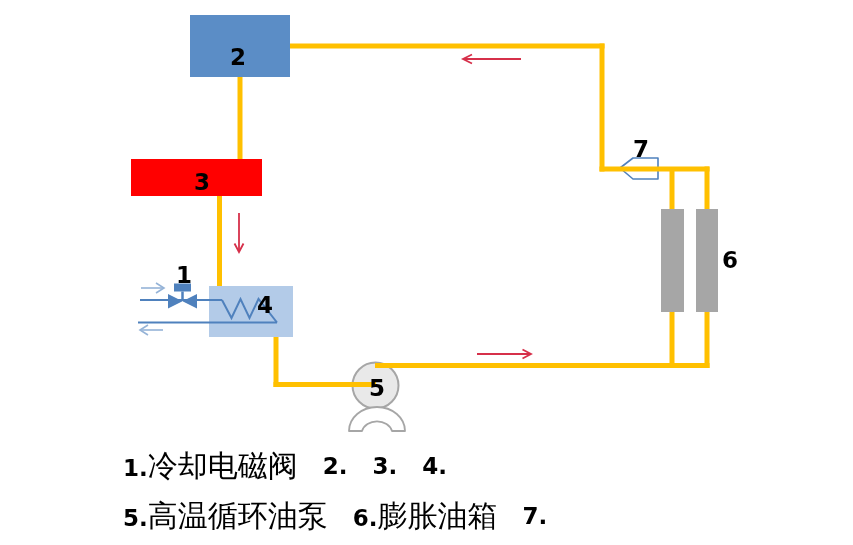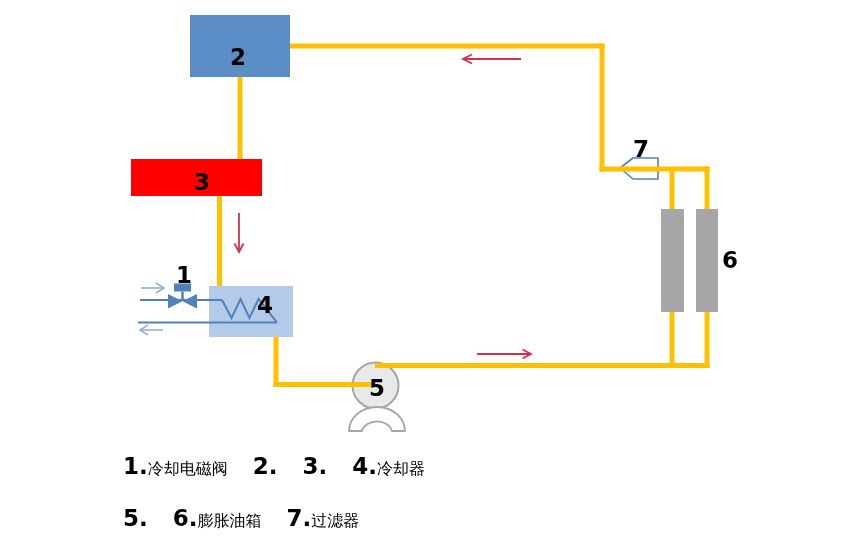--- a/index.html
+++ b/index.html
@@ -41,21 +41,21 @@
   .num-label{
     position:absolute;transform:translate(-50%,-50%);
     color:var(--text);font-weight:bold;font-size:23px;line-height:1;z-index:3;
   }
   #legend{
     position:absolute;left:123px;top:452px;z-index:3;color:var(--text);
   }
   .legend-row{display:flex;gap:25px;line-height:28px;margin-bottom:20px;white-space:nowrap;}
   .legend-item{display:inline-flex;align-items:baseline;}
   .legend-num{font-weight:bold;font-size:23px;font-family:"DejaVu Sans","Liberation Sans",sans-serif;}
-  .legend-name{font-size:16px;font-family:Liberation Mono, monospace;}
+  .legend-name{font-size:30px;font-family:Liberation Serif, serif;}
 </style>
 </head>
 <body>
 
 <div id="stage">
 
   <svg id="diagram-svg" width="853" height="545" viewBox="0 0 853 545">
 
     <g>
       <circle class="pump-circle" cx="375.5" cy="385.5" r="23"></circle>
@@ -125,30 +125,29 @@
         <span class="legend-name">冷却电磁阀</span>
       </span>
       <span class="legend-item">
         <span class="legend-num">2.</span>
       </span>
       <span class="legend-item">
         <span class="legend-num">3.</span>
       </span>
       <span class="legend-item">
         <span class="legend-num">4.</span>
-        <span class="legend-name">冷却器</span>
       </span>
     </div>
     <div class="legend-row">
       <span class="legend-item">
         <span class="legend-num">5.</span>
+        <span class="legend-name">高温循环油泵</span>
       </span>
       <span class="legend-item">
         <span class="legend-num">6.</span>
         <span class="legend-name">膨胀油箱</span>
       </span>
       <span class="legend-item">
         <span class="legend-num">7.</span>
-        <span class="legend-name">过滤器</span>
       </span>
     </div>
   </div>
 </div>
 
 </body></html>

